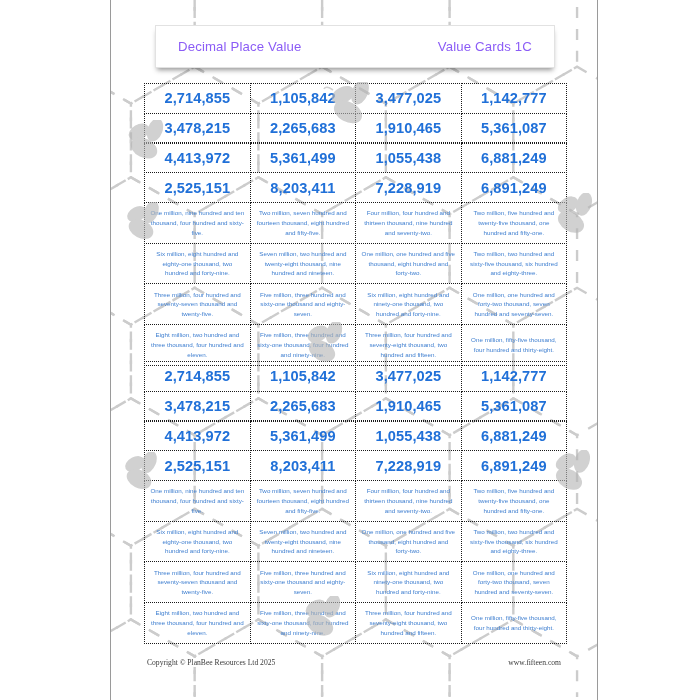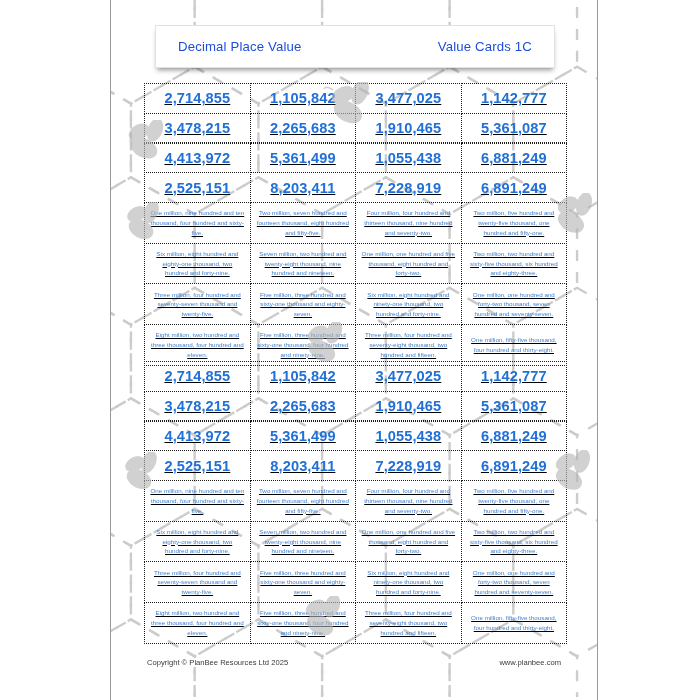--- a/index.html
+++ b/index.html
@@ -57,32 +57,31 @@
     box-shadow: 0 4px 5px -2px rgba(0,0,0,.42);
     display: flex;
     align-items: center;
     justify-content: space-between;
     padding: 0 22px;
     box-sizing: border-box;
     z-index: 5;
   }
   #header-banner .htxt {
     font-size: 13.2px;
-    color: #1d4ed8;
+    color: #8b5cf6;
     letter-spacing: .15px;
     white-space: nowrap;
   }
 
   
   .card-block {
     position: absolute;
     left: 34px;
     width: 422px;
     z-index: 2;
-    text-decoration: underline;
   }
   #card-block-top    { top: 84px; }
   #card-block-bottom { top: 362px; }
 
   .card-grid {
     display: grid;
     grid-template-columns: repeat(4, 1fr);
     width: 100%;
   }
 
@@ -118,20 +117,21 @@
   
   #page-footer {
     position: absolute;
     left: 34px;
     right: 34px;
     top: 658px;
     display: flex;
     align-items: center;
     justify-content: space-between;
     z-index: 4;
+    font-family: Liberation Serif, serif;
   }
   #page-footer span {
     font-size: 7.6px;
     color: #3a3a3a;
     background: #ffffff;
     padding: 0 2px;
   }
 </style>
 </head>
 <body>
@@ -306,16 +306,16 @@
       <div class="word-cell">One million, one hundred and forty-two thousand, seven hundred and seventy-seven.</div>
       <div class="word-cell">Eight million, two hundred and three thousand, four hundred and eleven.</div>
       <div class="word-cell">Five million, three hundred and sixty-one thousand, four hundred and ninety-nine.</div>
       <div class="word-cell">Three million, four hundred and seventy-eight thousand, two hundred and fifteen.</div>
       <div class="word-cell">One million, fifty-five thousand, four hundred and thirty-eight.</div>
     </div>
   </div>
 
   <div id="page-footer">
     <span>Copyright © PlanBee Resources Ltd 2025</span>
-    <span>www.planbee.com</span>
+    <span>www.fifteen.com</span>
   </div>
 
 </div>
 
 </body></html>

